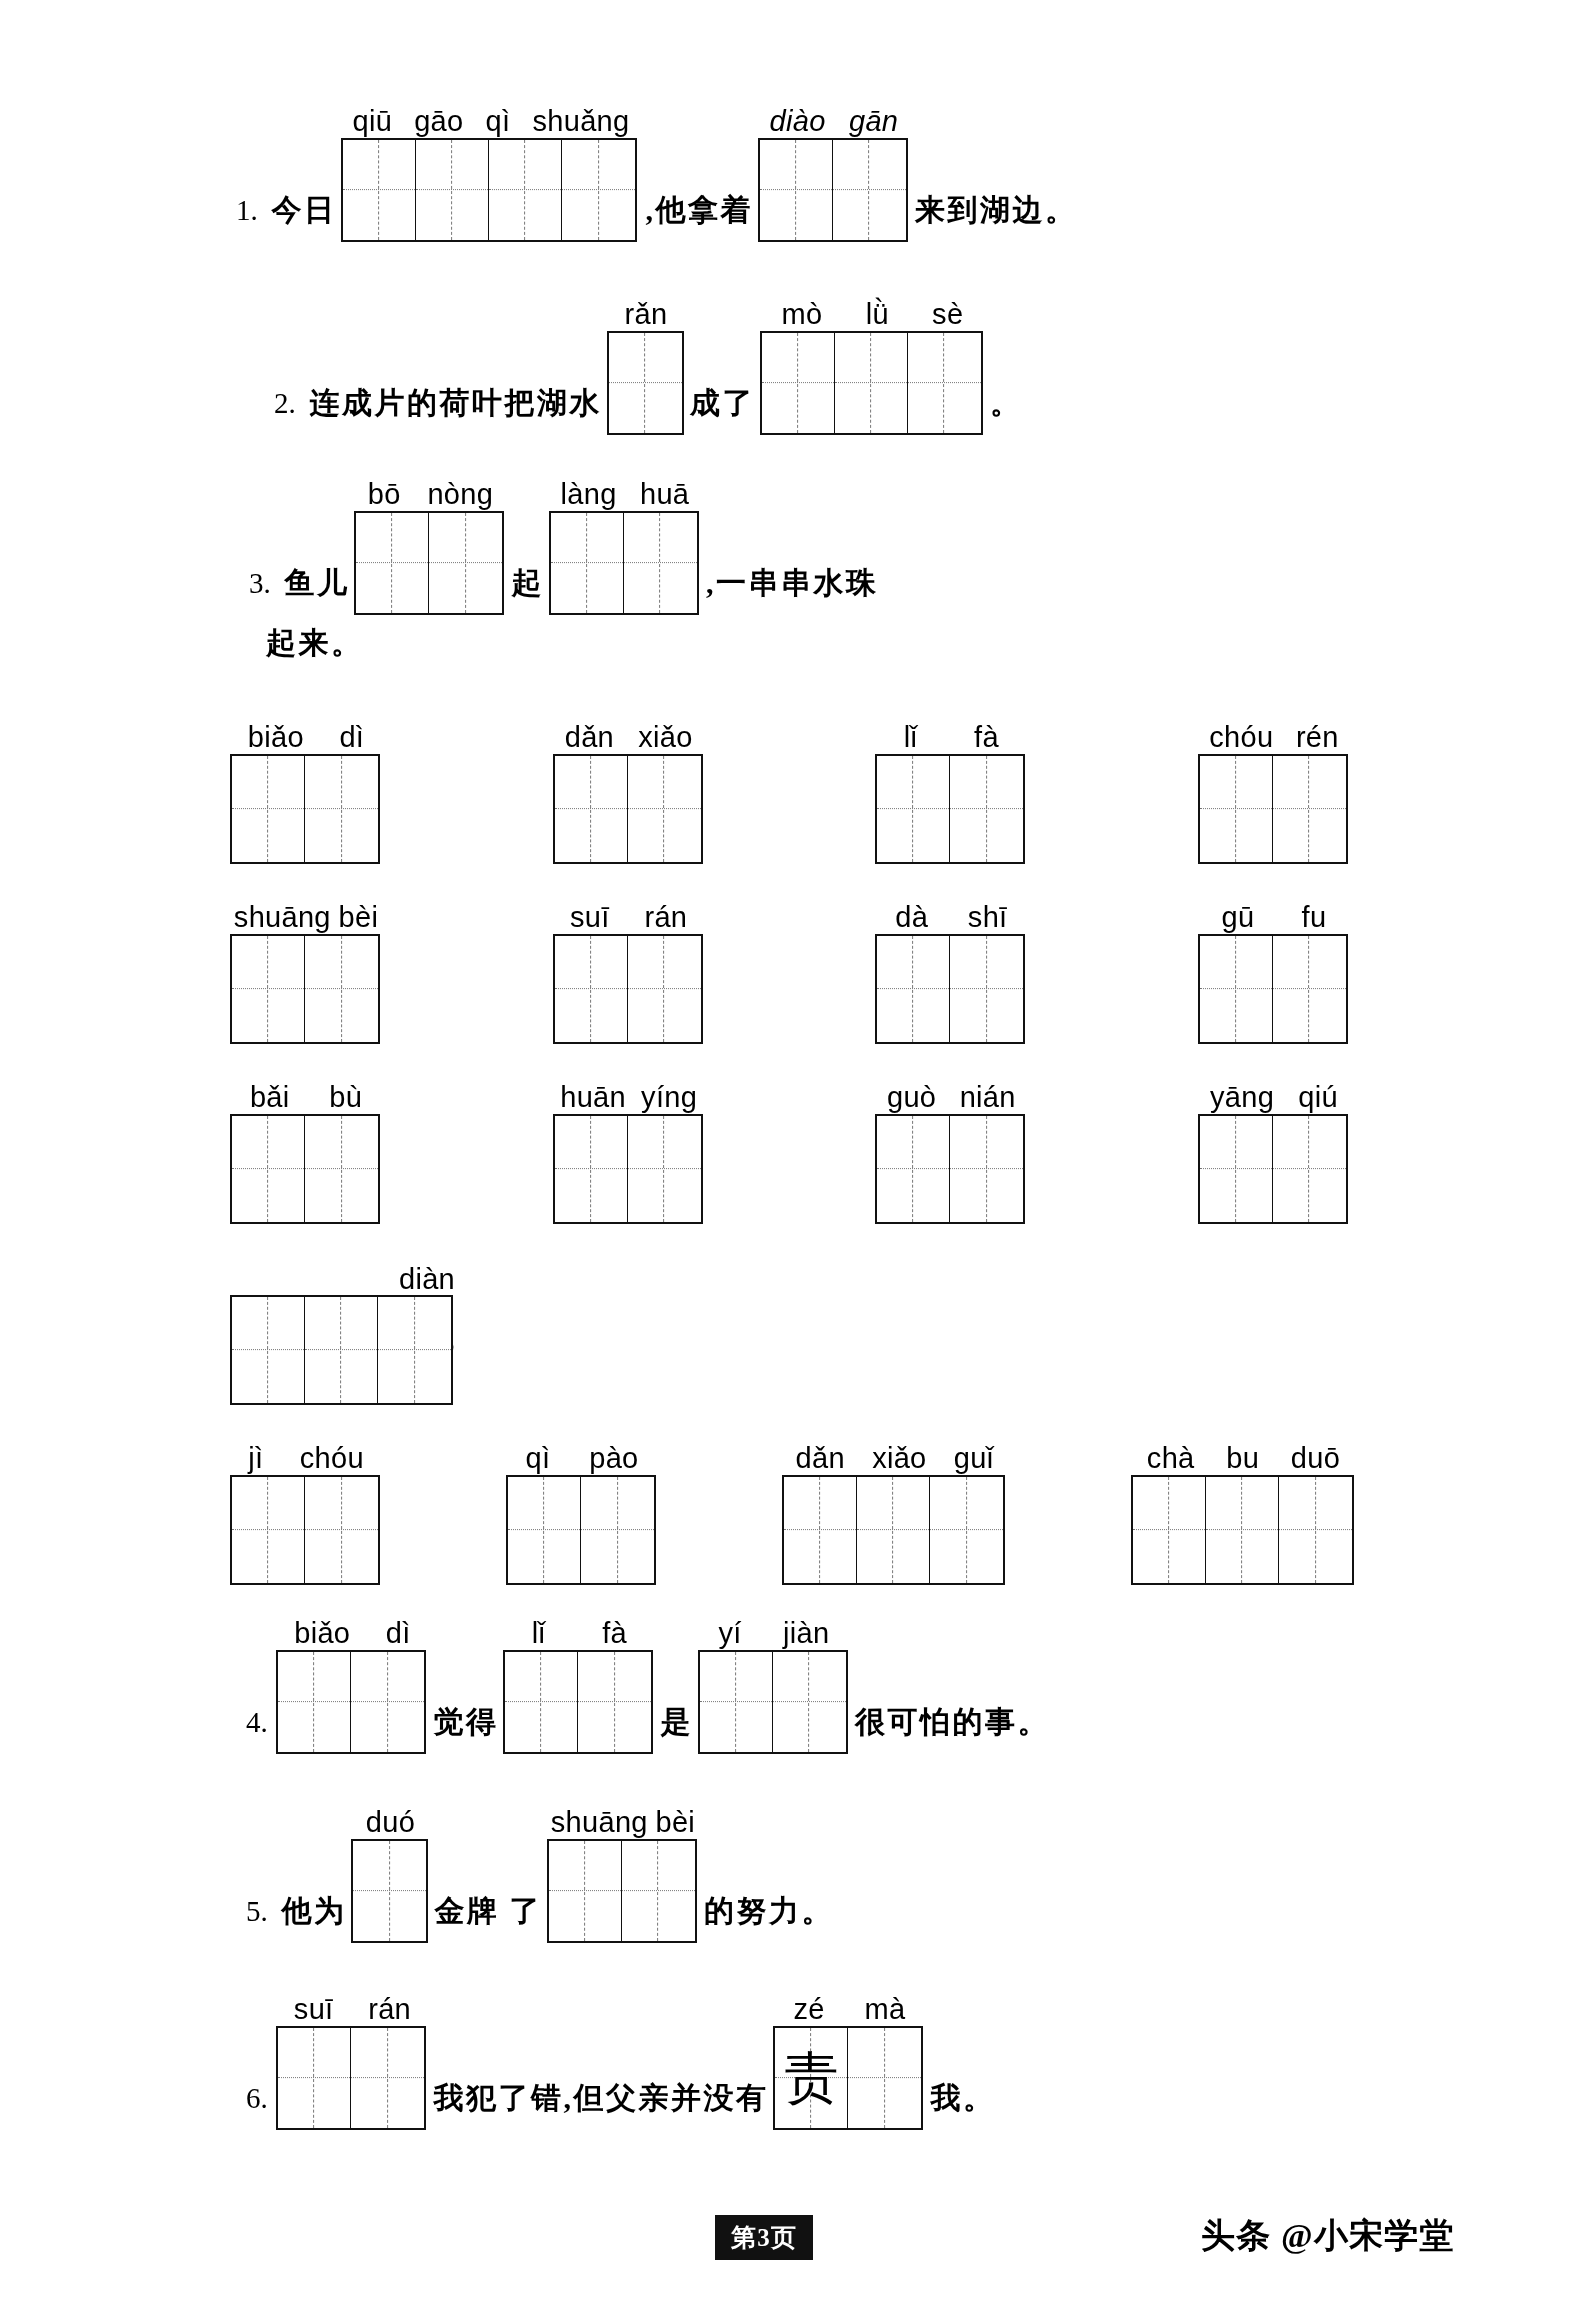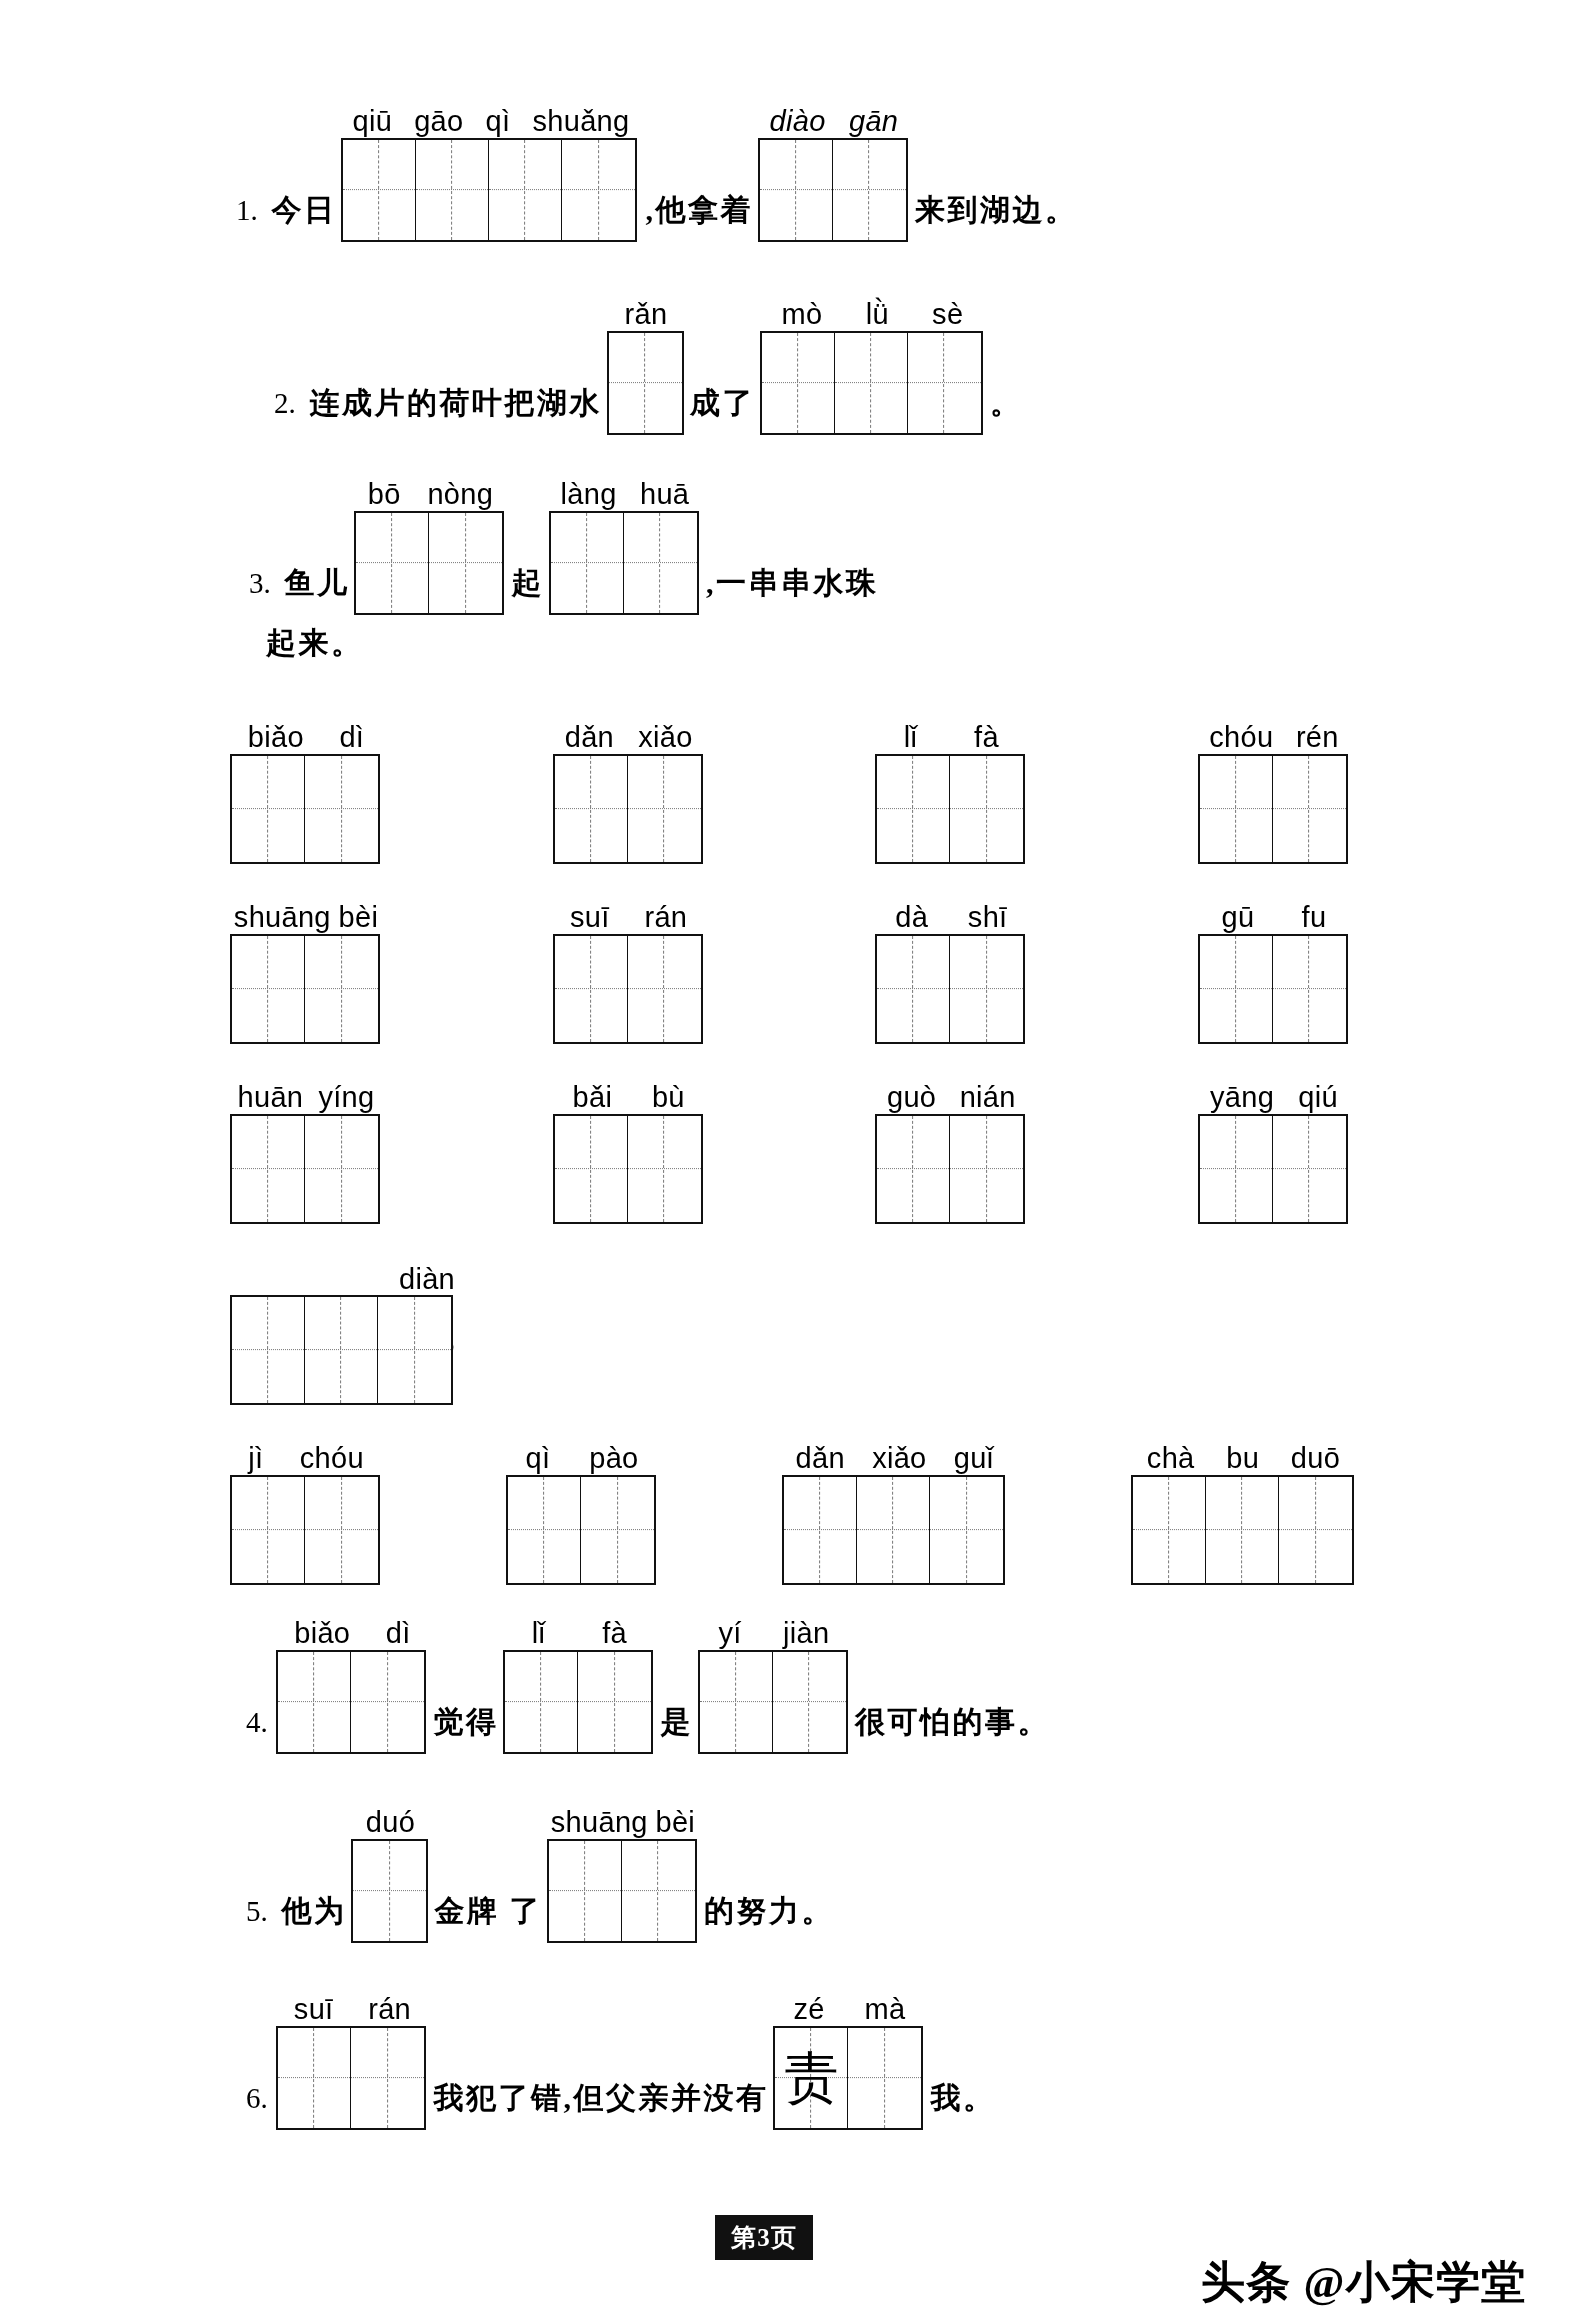--- a/index.html
+++ b/index.html
@@ -64,23 +64,22 @@
   .pagebadge{
     position:absolute;left:715px;top:2215px;
     background:#111;color:#fff;
     font-family:"Liberation Serif",serif;
     font-size:25px;font-weight:bold;
     padding:6.2px 16px;letter-spacing:1.2px;
   }
   .watermark{
     position:absolute;left:1201px;top:2213px;
     font-family:"Liberation Serif",serif;
-    font-size:44px;font-weight:bold;letter-spacing:1.2px;
+    font-size:34px;font-weight:bold;letter-spacing:1.2px;
     white-space:nowrap;
-    margin-top:40px;
   }
 </style>
 </head>
 <body>
 
 <div class="page">
 
   <div class="sent" style="left:236px;top:106px;">
       <div class="num">1.</div>
       <div class="han">今日</div>
@@ -202,29 +201,29 @@
       <div class="word" style="position: relative;"><div class="slot"><div class="py" style="width: 152px; justify-content: space-between;">
             <span>gū</span>
             <span>fu</span>
           </div><div class="grid">
             <div class="cell" style="width: 73px; height: 106px;"></div>
             <div class="cell" style="width: 73px; height: 106px;"></div>
           </div></div></div>
     </div>
   <div style="position: absolute; left: 230px; top: 1082px; width: 1120px; display: flex; justify-content: space-between; align-items: flex-end;">
       <div class="word" style="position: relative;"><div class="slot"><div class="py" style="width: 152px;">
+            <span>bǎi</span>
+            <span>bù</span>
+          </div><div class="grid">
+            <div class="cell" style="width: 73px; height: 106px;"></div>
+            <div class="cell" style="width: 73px; height: 106px;"></div>
+          </div></div></div>
+      <div class="word" style="position: relative;"><div class="slot"><div class="py" style="width: 152px;">
             <span>huān</span>
             <span>yíng</span>
-          </div><div class="grid">
-            <div class="cell" style="width: 73px; height: 106px;"></div>
-            <div class="cell" style="width: 73px; height: 106px;"></div>
-          </div></div></div>
-      <div class="word" style="position: relative;"><div class="slot"><div class="py" style="width: 152px;">
-            <span>bǎi</span>
-            <span>bù</span>
           </div><div class="grid">
             <div class="cell" style="width: 73px; height: 106px;"></div>
             <div class="cell" style="width: 73px; height: 106px;"></div>
           </div></div></div>
       <div class="word" style="position: relative;"><div class="slot"><div class="py" style="width: 152px;">
             <span>guò</span>
             <span>nián</span>
           </div><div class="grid">
             <div class="cell" style="width: 73px; height: 106px;"></div>
             <div class="cell" style="width: 73px; height: 106px;"></div>

